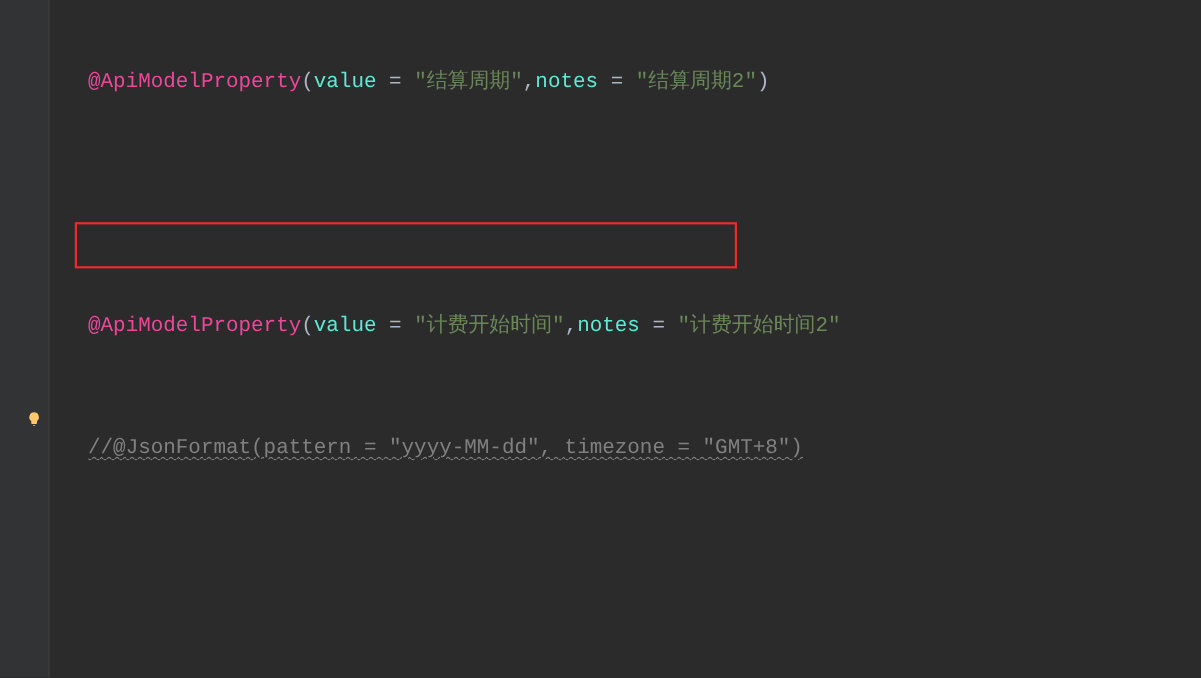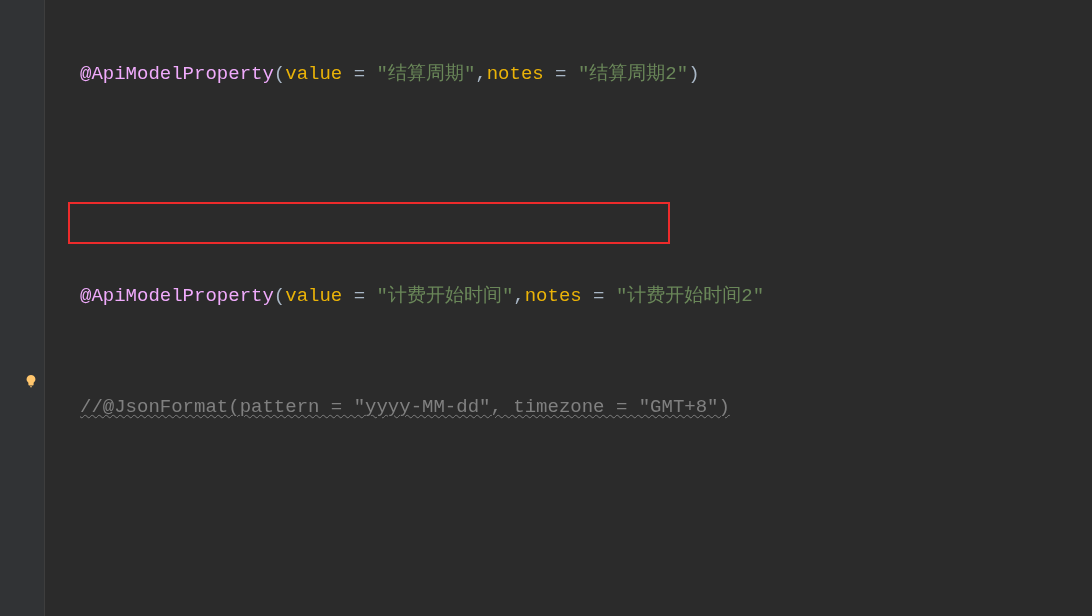--- a/index.html
+++ b/index.html
@@ -42,29 +42,29 @@
       right: 0;
       padding-left: 35px;
       padding-top: 0;
       white-space: pre;
     }
     .line {
       height: 37px;
       line-height: 37px;
       position: relative;
     }
-    .annotation { color: #f0abfc; text-align: center; }
+    .annotation { color: #ec4899; text-align: center; }
     .keyword { color: #cc7832; }
     .type { color: #a9b7c6; }
     .identifier { color: #9876aa; }
     .string { color: #6a8759; }
     .comment { color: #808080; }
     .paren { color: #a9b7c6; }
     .op { color: #a9b7c6; }
-    .param { color: #eab308; }
+    .param { color: #5eead4; }
     .underline-wavy-gray {
       text-decoration: underline wavy #808080;
       text-decoration-thickness: 1px;
       text-underline-offset: 2px;
     }
     .red-box {
       position: absolute;
       left: 68px;
       top: 202px;
       width: 602px;

